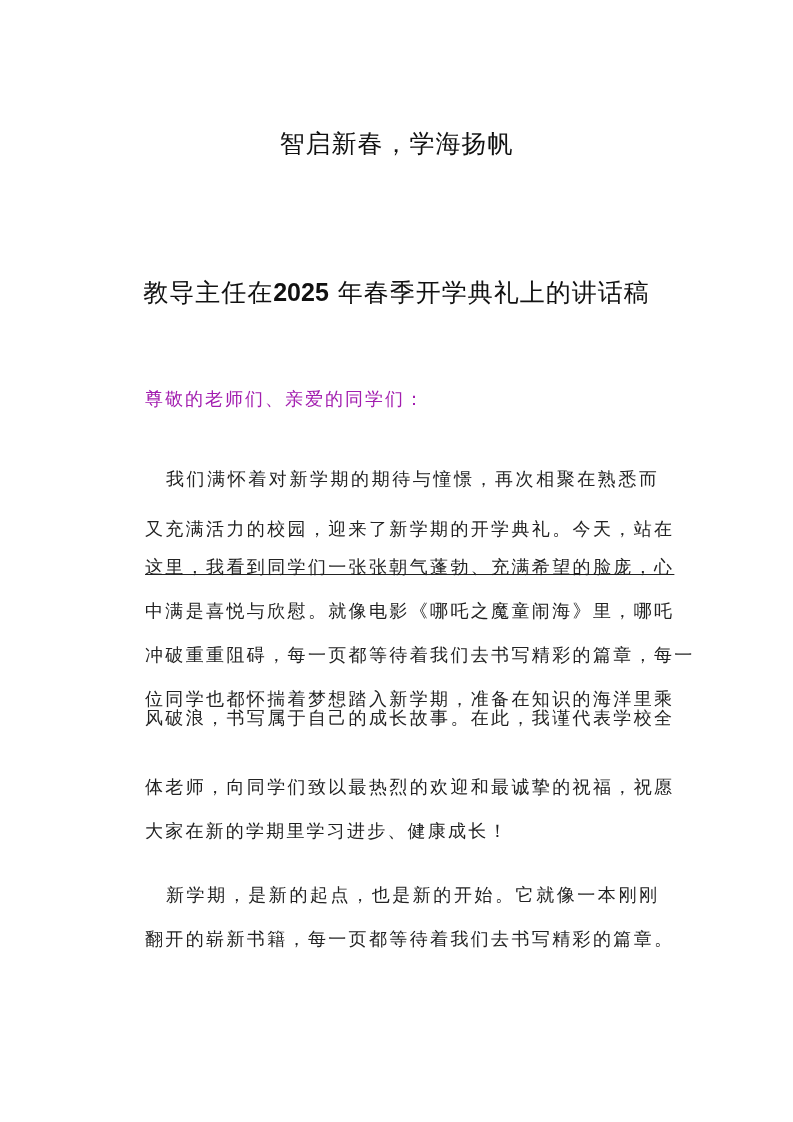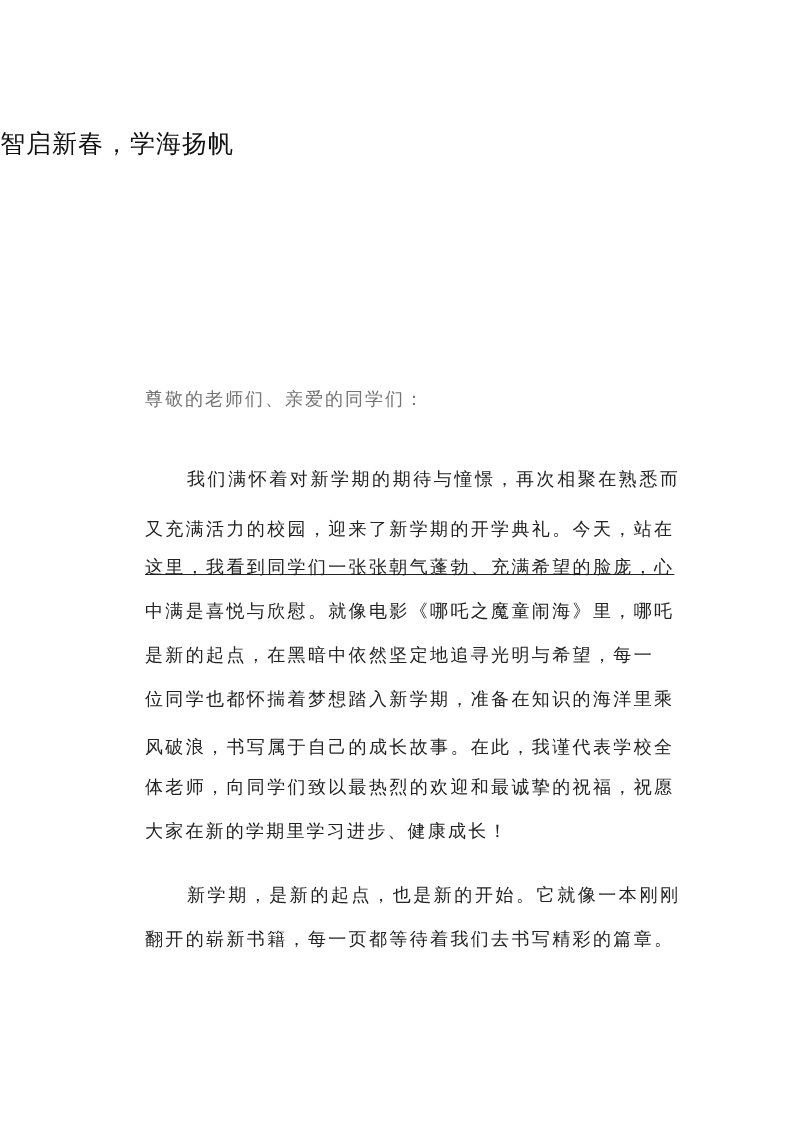--- a/index.html
+++ b/index.html
@@ -20,20 +20,21 @@
       left: 0; top: 0;
       width: 793px;
       height: 1122px;
       background: #ffffff;
     }
     .title {
       position: absolute;
       left: 0;
       width: 793px;
       top: 126px;
+      text-align: center;
       font-size: 25px;
       line-height: 36px;
       letter-spacing: 1px;
       color: #111;
     }
     .subtitle {
       position: absolute;
       left: 0;
       width: 793px;
       top: 274px;
@@ -48,62 +49,63 @@
       font-weight: bold;
       letter-spacing: 0;
     }
     .salutation {
       position: absolute;
       left: 145px;
       top: 386px;
       font-size: 18px;
       line-height: 26px;
       letter-spacing: 2px;
-      color: #737373;
+      color: #a21caf;
     }
     .line {
       position: absolute;
       left: 145px;
       width: 527px;
       font-size: 18px;
       line-height: 26px;
       height: 26px;
       color: #222;
       text-align: justify;
       text-align-last: justify;
       white-space: nowrap;
       overflow: visible;
     }
     .line.indent {
-      left: 187px;
+      left: 166px;
       width: 491px;
     }
     .line.last {
       text-align-last: left;
       letter-spacing: 2.2px;
     }
   </style>
 </head>
 <body>
 
 <div class="page">
 
   <div class="title">智启新春，学海扬帆</div>
 
+  <div class="subtitle"><span>教导主任在</span><span class="year">2025</span><span> 年春季开学典礼上的讲话稿</span></div>
 
   <div class="salutation">尊敬的老师们、亲爱的同学们：</div>
 
   <div>
     <div class="line indent" style="top: 466px; letter-spacing: 2.56522px; text-align: left; text-align-last: left;">我们满怀着对新学期的期待与憧憬，再次相聚在熟悉而</div>
     <div class="line" style="top: 516px; letter-spacing: 2.36px; text-align: left; text-align-last: left;">又充满活力的校园，迎来了新学期的开学典礼。今天，站在</div>
     <div class="line" style="top: 554px; letter-spacing: 2.36px; text-align: center; text-align-last: left; text-decoration: underline;">这里，我看到同学们一张张朝气蓬勃、充满希望的脸庞，心</div>
     <div class="line" style="top: 598px; letter-spacing: 2.36px; text-align: right; text-align-last: left;">中满是喜悦与欣慰。就像电影《哪吒之魔童闹海》里，哪吒</div>
-    <div class="line" style="top: 642px; letter-spacing: 2.36px; text-align: left; text-align-last: left;">是新的起点，在黑暗中依然坚定地追寻光明与希望，每一</div>
+    <div class="line" style="top: 642px; letter-spacing: 2.36px; text-align: left; text-align-last: left;">冲破重重阻碍，每一页都等待着我们去书写精彩的篇章，每一</div>
     <div class="line" style="top: 686px; letter-spacing: 2.36px; text-align: left; text-align-last: left;">位同学也都怀揣着梦想踏入新学期，准备在知识的海洋里乘</div>
-    <div class="line" style="top: 734px; letter-spacing: 2.36px; text-align: left; text-align-last: left;">风破浪，书写属于自己的成长故事。在此，我谨代表学校全</div>
+    <div class="line" style="top: 705px; letter-spacing: 2.36px; text-align: left; text-align-last: left;">风破浪，书写属于自己的成长故事。在此，我谨代表学校全</div>
     <div class="line" style="top: 774px; letter-spacing: 2.36px; text-align: right; text-align-last: left;">体老师，向同学们致以最热烈的欢迎和最诚挚的祝福，祝愿</div>
     <div class="line last" style="top:818px;">大家在新的学期里学习进步、健康成长！</div>
   </div>
 
   <div>
     <div class="line indent" style="top: 882px; letter-spacing: 2.56522px; text-align: left; text-align-last: left;">新学期，是新的起点，也是新的开始。它就像一本刚刚</div>
     <div class="line" style="top: 926px; letter-spacing: 2.36px; text-align: left; text-align-last: left;">翻开的崭新书籍，每一页都等待着我们去书写精彩的篇章。</div>
   </div>
 
 </div>

